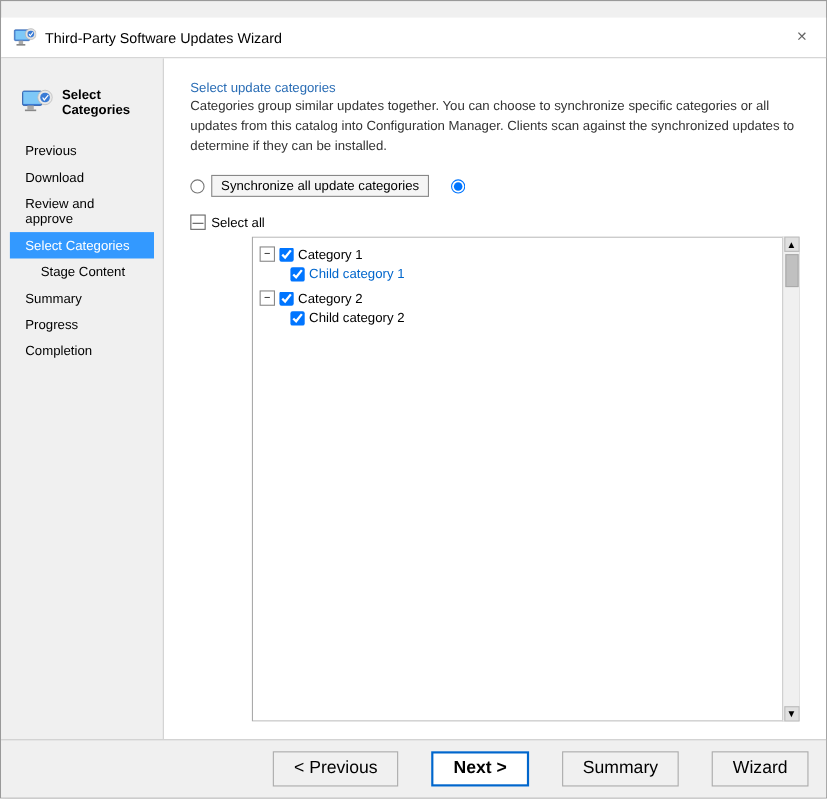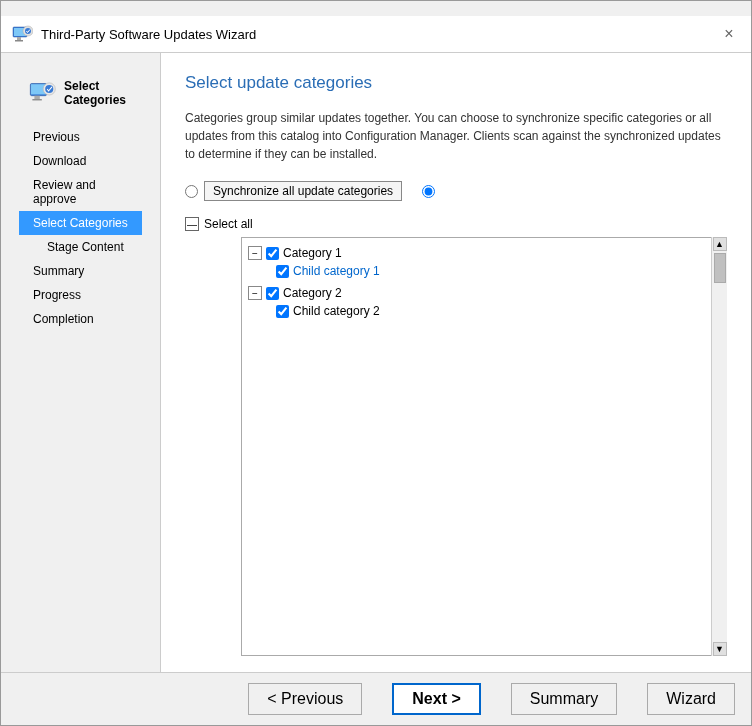--- a/index.html
+++ b/index.html
@@ -56,24 +56,24 @@
       border: none;
       background: none;
     }
     .content-area {
       display: flex;
       flex: 1;
       overflow: hidden;
     }
     
     .sidebar {
-      width: 160px;
+      width: 148px;
       background: #f0f0f0;
       border-right: 1px solid #ccc;
-      padding: 8px 18px;
+      padding: 8px 8px;
     }
     .sidebar-header {
       display: flex;
       align-items: center;
       padding: 12px 10px;
       gap: 8px;
     }
     .sidebar-icon {
       width: 40px;
       height: 40px;
@@ -99,23 +99,22 @@
     }
     
     .main-panel {
       flex: 1;
       background: #fff;
       display: flex;
       flex-direction: column;
       padding: 20px 24px 16px 24px;
     }
     .page-title {
-      font-size: 17px;
+      font-size: 12px;
       color: #2a6db5;
-      margin-bottom: 16px;
       font-weight: 400;
     }
     .description {
       font-size: 12px;
       color: #333;
       line-height: 1.5;
       margin-bottom: 18px;
       max-width: 560px;
     }
     .radio-group {

